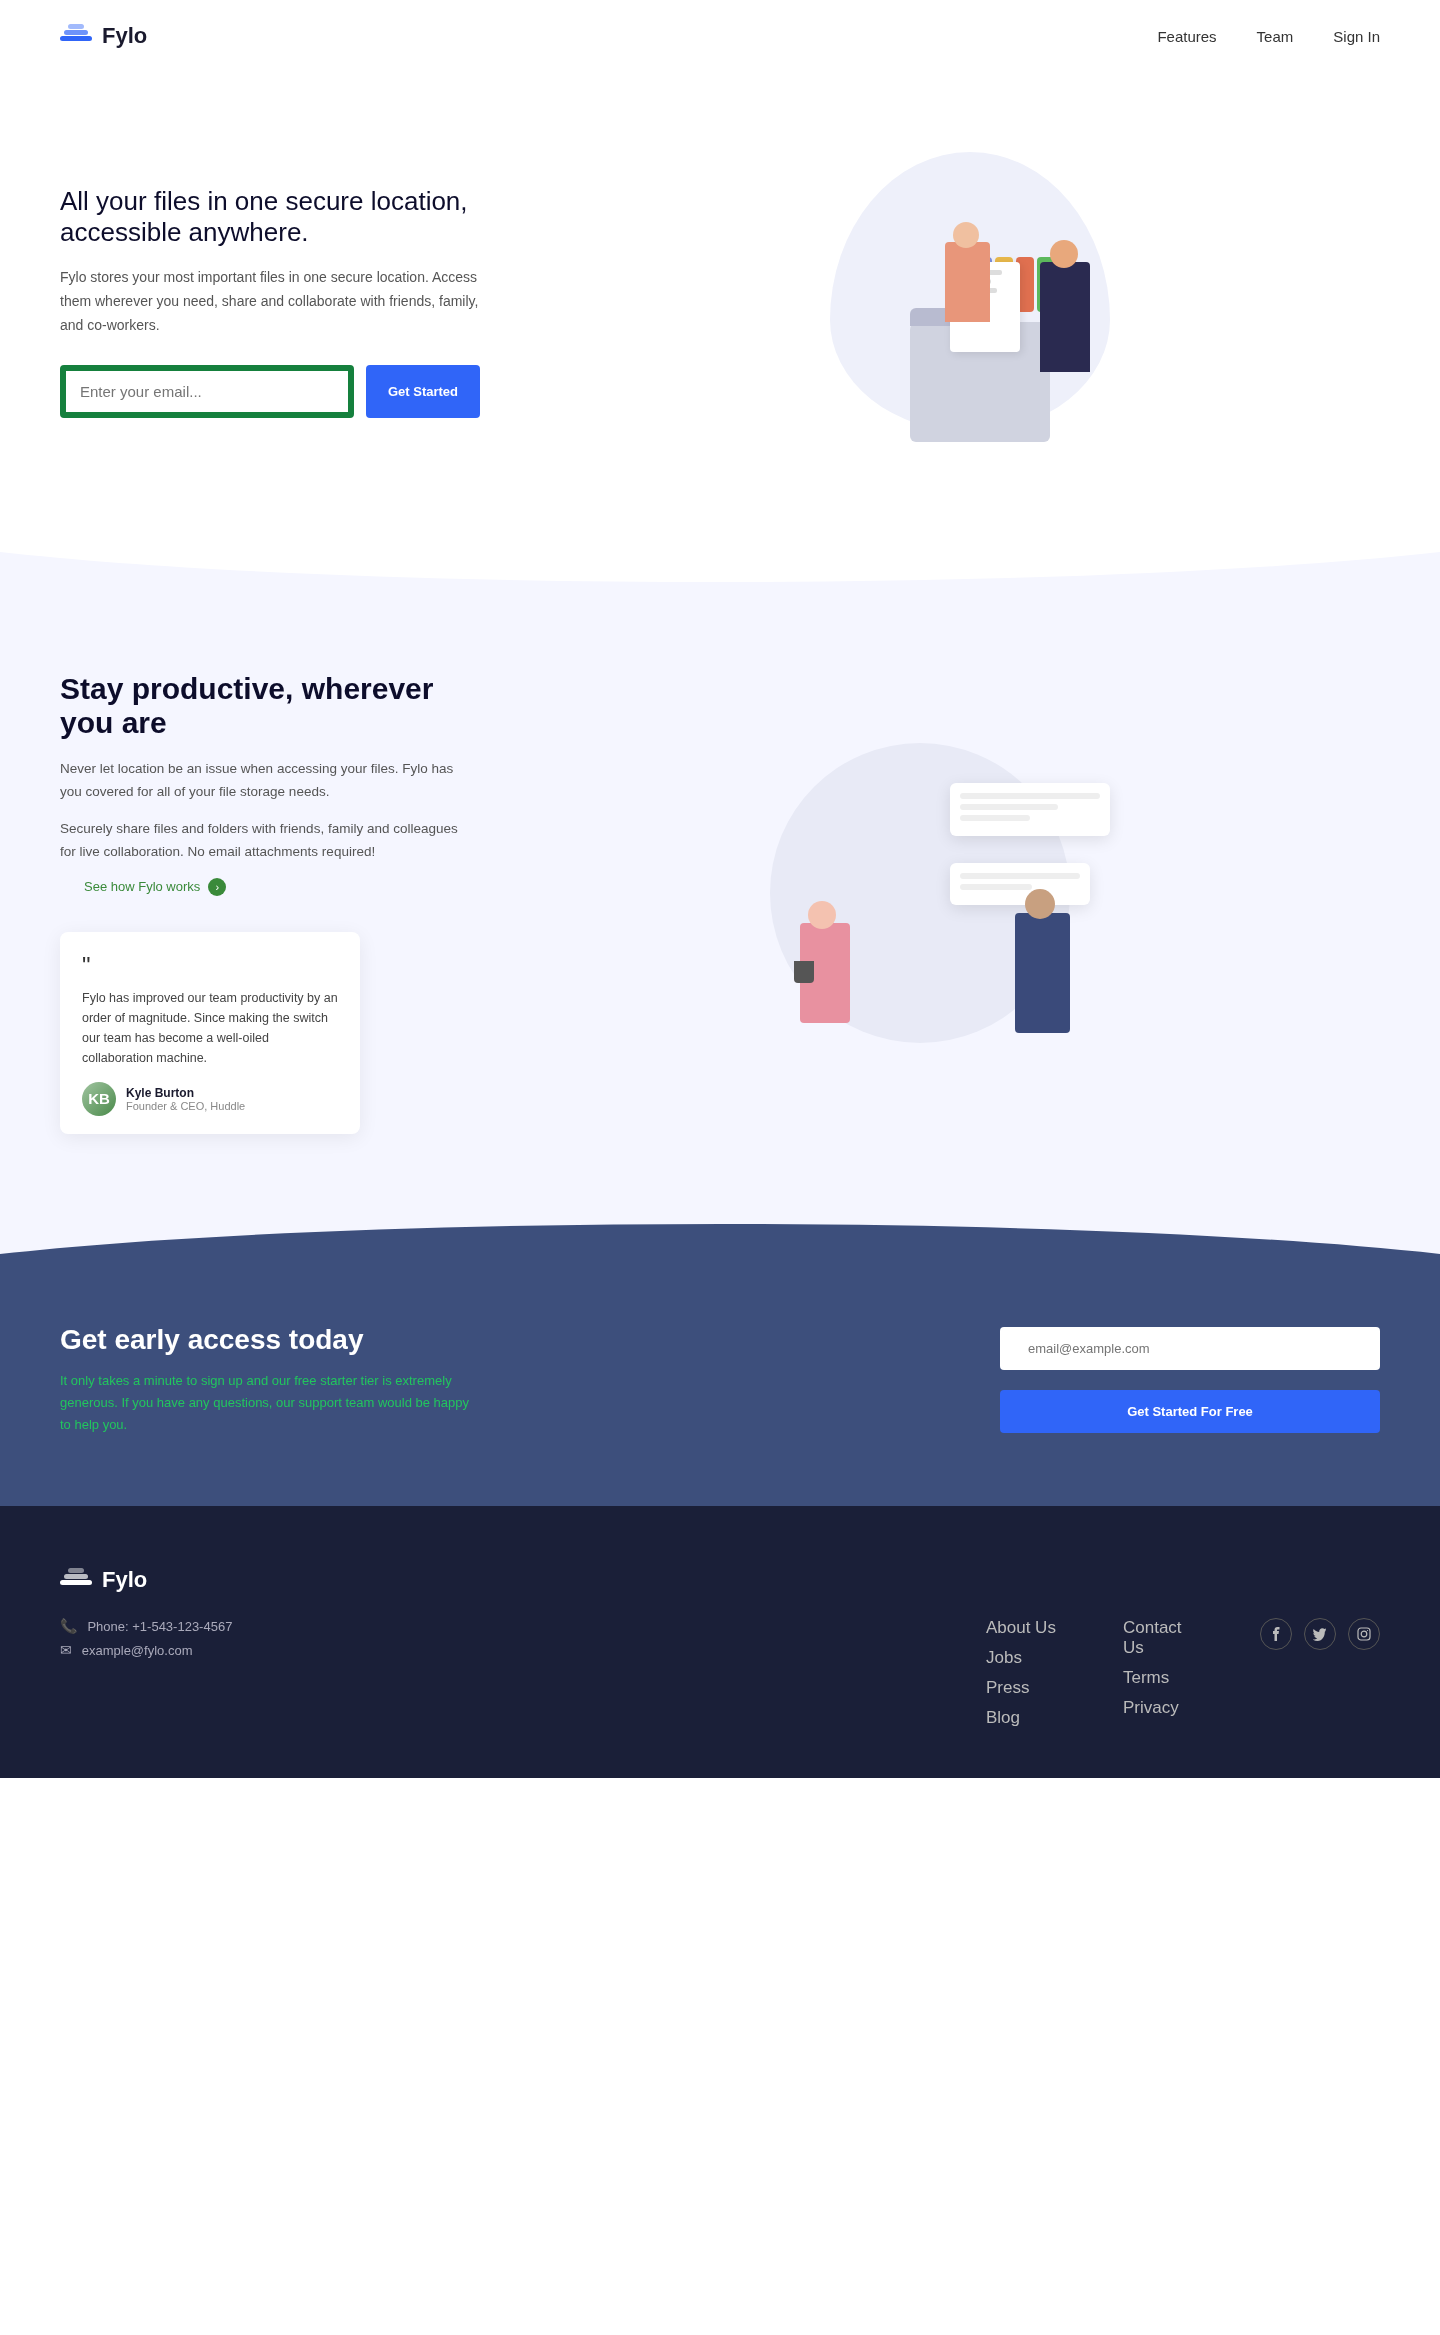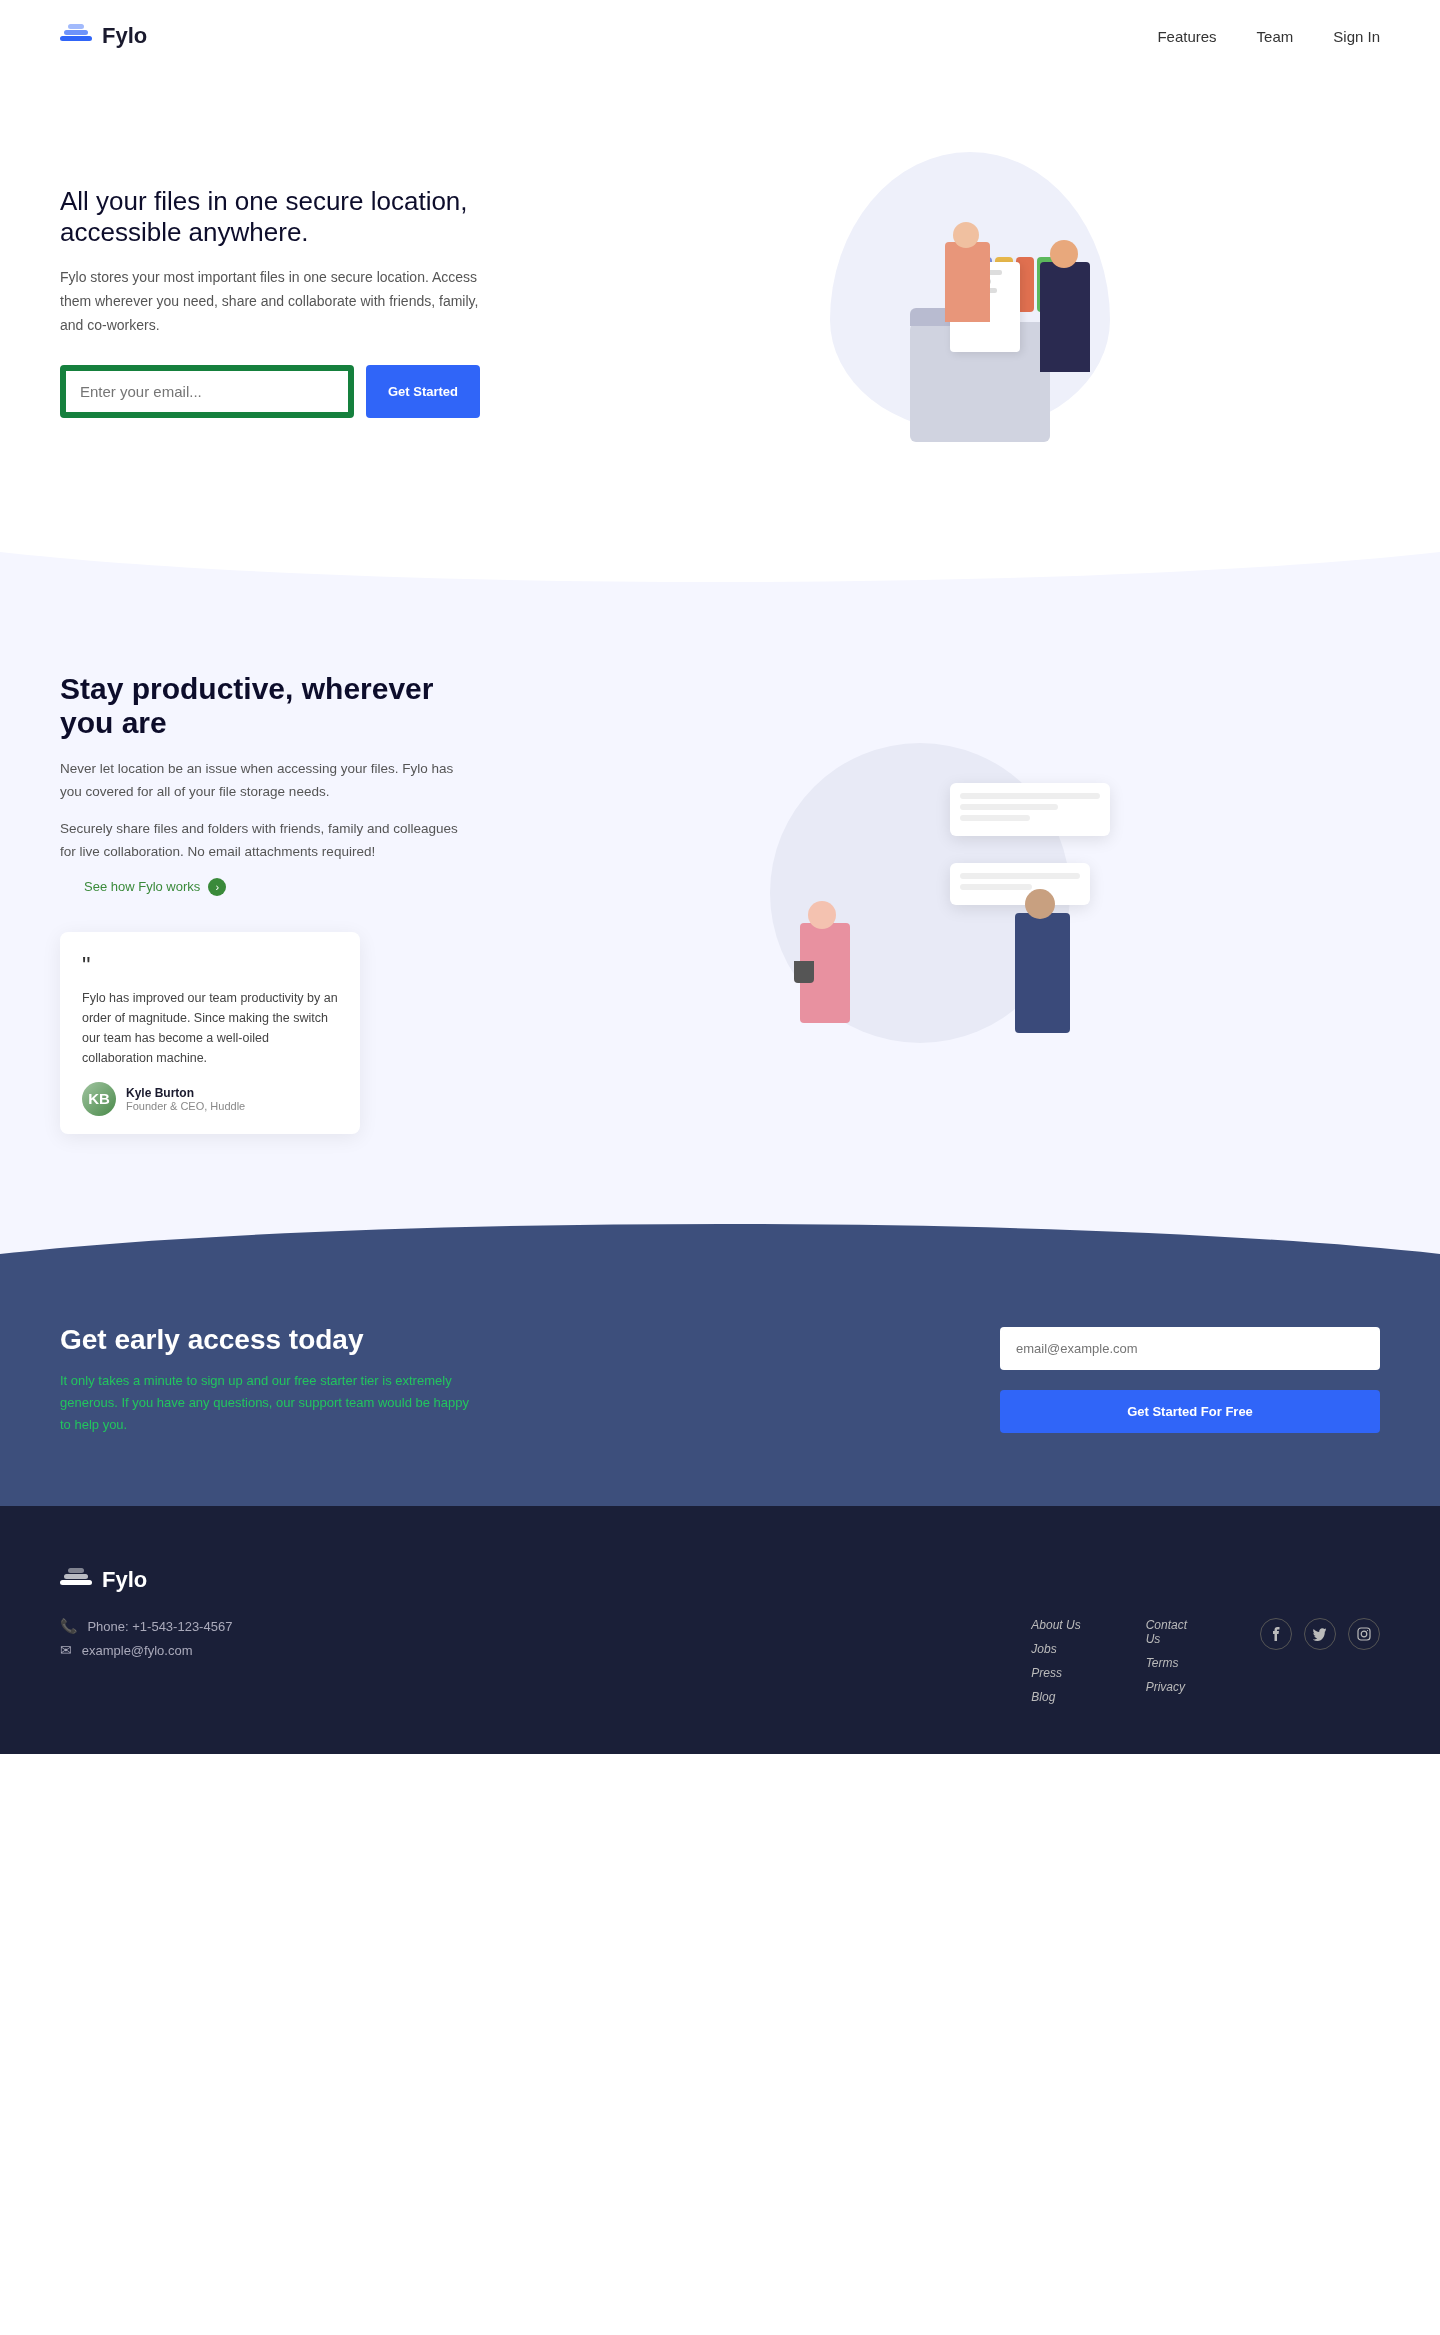--- a/index.html
+++ b/index.html
@@ -168,21 +168,21 @@
     .cta-section {
       background: #3d4f7c;
       padding: 70px 60px;
       display: flex; align-items: center; justify-content: space-between; gap: 60px;
     }
     .cta-left { max-width: 420px; }
     .cta-left h2 { font-size: 28px; font-weight: 800; color: #fff; margin-bottom: 14px; }
     .cta-left p { font-size: 13px; color: #22c55e; line-height: 1.7; }
     .cta-right { flex: 1; max-width: 380px; }
     .cta-right input {
-      width: 100%; padding: 14px 16px; border: none; border-radius: 4px;
+      width: 100%; padding: 14px 28px; border: none; border-radius: 4px;
       font-size: 13px; margin-bottom: 12px; outline: none; color: #999;
     }
     .cta-right button {
       width: 100%; padding: 14px; background: #3065f8; color: #fff;
       border: none; border-radius: 4px; font-size: 13px; font-weight: 700; cursor: pointer; margin-top: 8px;
     }
 
     
     footer {
       background: #1a1f38;
@@ -190,21 +190,21 @@
       color: #aab;
     }
     .footer-logo { display: flex; align-items: center; gap: 10px; margin-bottom: 24px; }
     .footer-logo-text { font-size: 22px; font-weight: 700; color: #fff; }
     .footer-contact { margin-bottom: 8px; display: flex; align-items: center; gap: 10px; font-size: 13px; }
     .footer-contact .icon { font-size: 14px; }
     .footer-contact-col { flex: 1.2; }
     .footer-nav-col { flex: 1; }
     .footer-nav-col a {
       display: block; color: #bbb; text-decoration: none;
-      font-size: 12px; margin-bottom: 10px; font-style: italic;
+      font-size: 17px; margin-bottom: 10px;
     }
     .footer-social {
       display: flex; gap: 12px; align-items: center;
     }
     .social-icon {
       width: 32px; height: 32px; border-radius: 50%; border: 1px solid #555;
       display: flex; align-items: center; justify-content: center;
       color: #bbb; font-size: 14px; cursor: pointer;
     }
     .footer-bottom-row {

